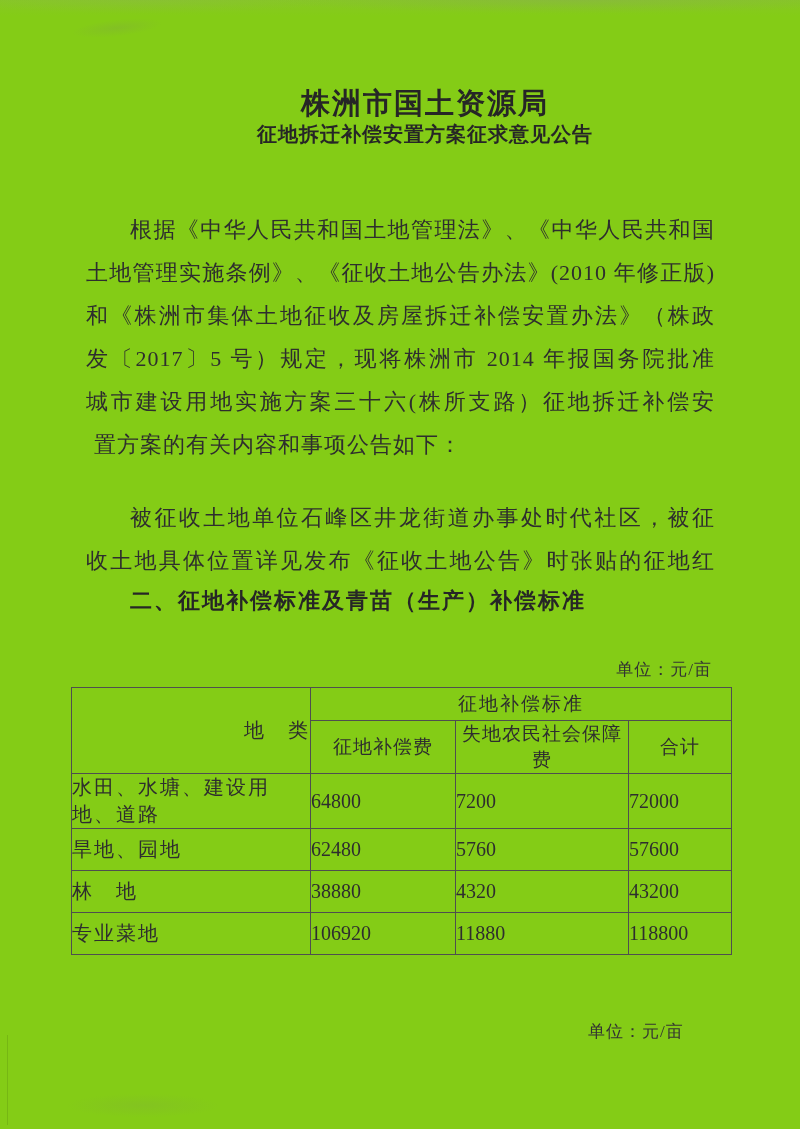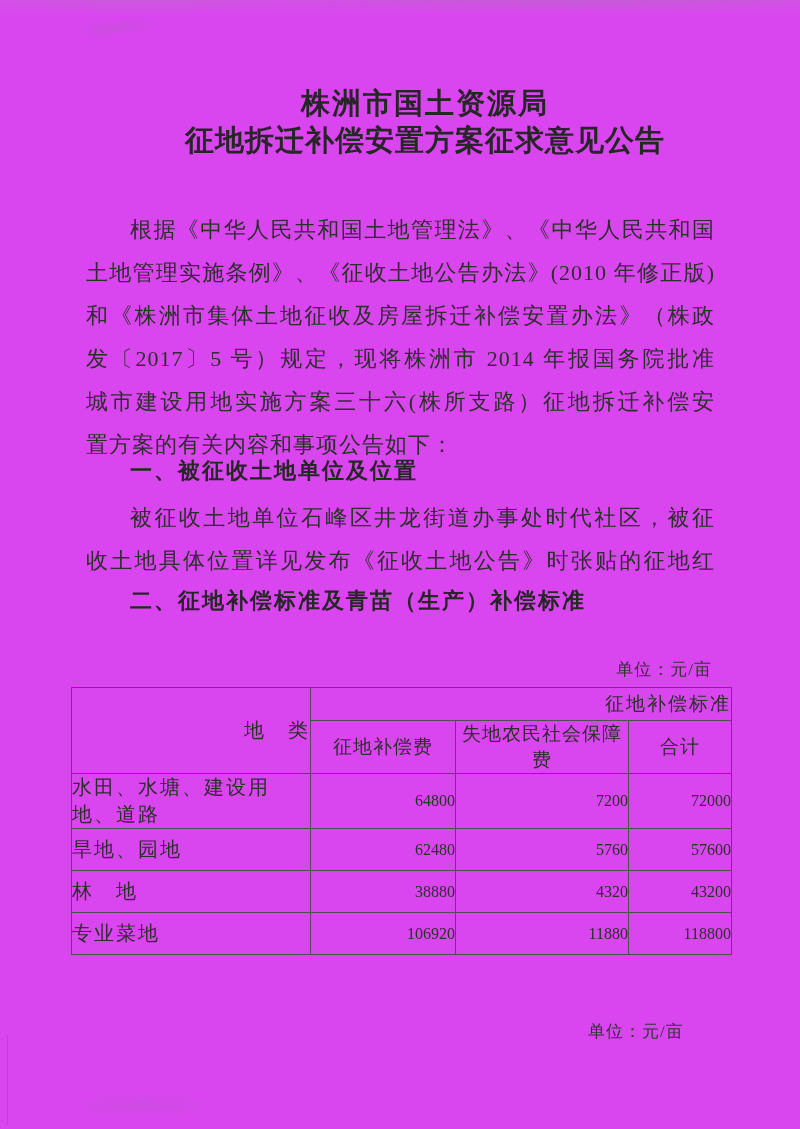--- a/index.html
+++ b/index.html
@@ -3,21 +3,21 @@
 <meta charset="utf-8">
 <style>
   html, body { margin:0; padding:0; }
   body {
     width:800px; height:1129px;
     font-family:"Liberation Serif","DejaVu Serif",serif;
     background:#ffffff;
   }
   .page {
     position:relative; width:800px; height:1129px;
-    background:#d946ef; overflow:hidden; color:#2e2e2e;
+    background:#84cc16; overflow:hidden; color:#2e2e2e;
   }
 
   
   .scan-top {
     position:absolute; top:0; left:0; right:0; height:16px;
     background:
       radial-gradient(55% 120% at 72% 0%, rgba(140,140,140,.20), transparent 70%),
       radial-gradient(35% 120% at 18% 0%, rgba(150,150,150,.12), transparent 70%),
       linear-gradient(180deg, rgba(160,160,160,.10), transparent);
   }
@@ -34,30 +34,30 @@
     position:absolute; left:7px; top:1035px; width:1px; height:90px;
     background:rgba(0,0,0,.10);
   }
 
   
   .title {
     position:absolute; left:0; width:800px; padding-left:50px; box-sizing:border-box;
     text-align:center; font-weight:bold; color:#262626;
   }
   .title-1 { top:84px;  font-size:29px; letter-spacing:2px; }
-  .title-2 { top:121px; font-size:29px; letter-spacing:1px; }
+  .title-2 { top:121px; font-size:20px; letter-spacing:1px; }
 
   
   .bodytext { position:absolute; left:86px; width:629px; }
   .para-line {
     font-size:22px; line-height:43px; color:#2e2e2e;
     text-align:justify; text-align-last:justify;
     letter-spacing:1px; white-space:normal;
   }
-  .last-line { text-align-last:left; }
+  .last-line { text-align-last:left;margin-left:8px; }
   .first-line { text-indent:44px; }
 
   .heading {
     position:absolute; left:86px; width:629px;
     font-family:"Liberation Sans","DejaVu Sans",sans-serif;
     font-weight:bold; font-size:22px; line-height:30px;
     letter-spacing:2px; text-indent:44px; color:#262626;
   }
 
   .unit-label {
@@ -72,25 +72,25 @@
 
   
   table.comp {
     position:absolute; left:71px; top:687px; width:660px;
     border-collapse:collapse; table-layout:fixed;
   }
   table.comp th, table.comp td {
     border:1px solid #4f4f4f; font-weight:normal;
     color:#2e2e2e; padding:0;
   }
-  .th-group   { height:32px; font-size:19px; text-align:right; letter-spacing:2px; }
+  .th-group   { height:32px; font-size:19px; text-align:center; letter-spacing:2px; }
   .th-sub     { height:36px; font-size:19px; text-align:center; letter-spacing:1px; }
   .th-land    { font-size:20px; text-align:right; letter-spacing:2px; }
   td.landtype { height:41px; font-size:20px; text-align:left; padding-left:12px; letter-spacing:2px; }
-  td.num      { height:41px; font-size:16px; text-align:right; font-family:"Liberation Serif","DejaVu Serif",serif;margin-left:28px; }
+  td.num      { height:41px; font-size:20px; text-align:left; font-family:"Liberation Serif","DejaVu Serif",serif;margin-left:28px; }
 </style>
 </head>
 <body>
 
 <div class="page">
 
   <div class="scan-top"></div>
   <div class="smudge-a"></div>
   <div class="smudge-b"></div>
   <div class="edge-line"></div>
@@ -100,21 +100,20 @@
 
   <div class="bodytext" style="top:208px">
     <div class="para-line first-line">根据《中华人民共和国土地管理法》、《中华人民共和国</div>
     <div class="para-line">土地管理实施条例》、《征收土地公告办法》(2010 年修正版)</div>
     <div class="para-line">和《株洲市集体土地征收及房屋拆迁补偿安置办法》（株政</div>
     <div class="para-line">发〔2017〕5 号）规定，现将株洲市 2014 年报国务院批准</div>
     <div class="para-line">城市建设用地实施方案三十六(株所支路）征地拆迁补偿安</div>
     <div class="para-line last-line">置方案的有关内容和事项公告如下：</div>
   </div>
 
-  <div class="heading" style="top:456px">一、被征收土地单位及位置</div>
 
   <div class="bodytext" style="top:496px">
     <div class="para-line first-line">被征收土地单位石峰区井龙街道办事处时代社区，被征</div>
     <div class="para-line">收土地具体位置详见发布《征收土地公告》时张贴的征地红</div>
   </div>
 
   <div class="heading" style="top:586px">二、征地补偿标准及青苗（生产）补偿标准</div>
 
   <div class="unit-label unit-top">单位：元/亩</div>
 

